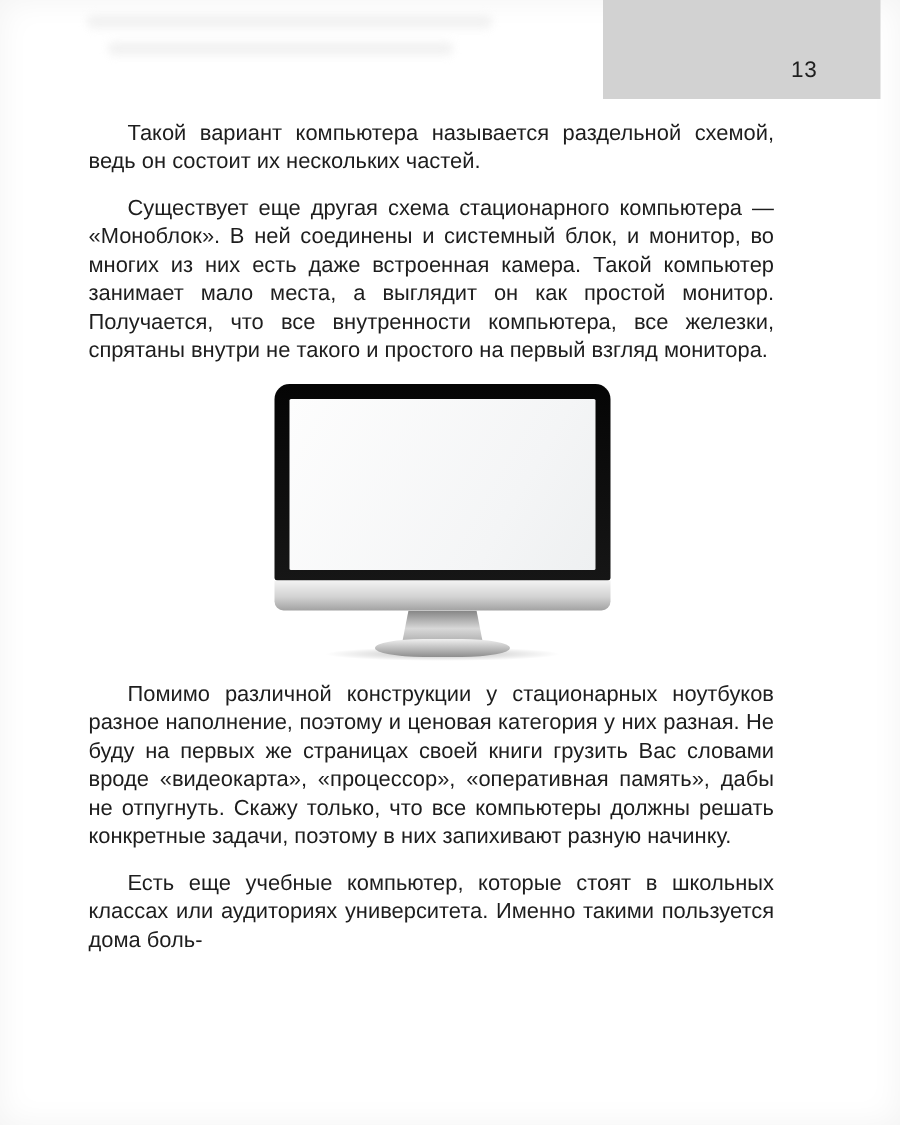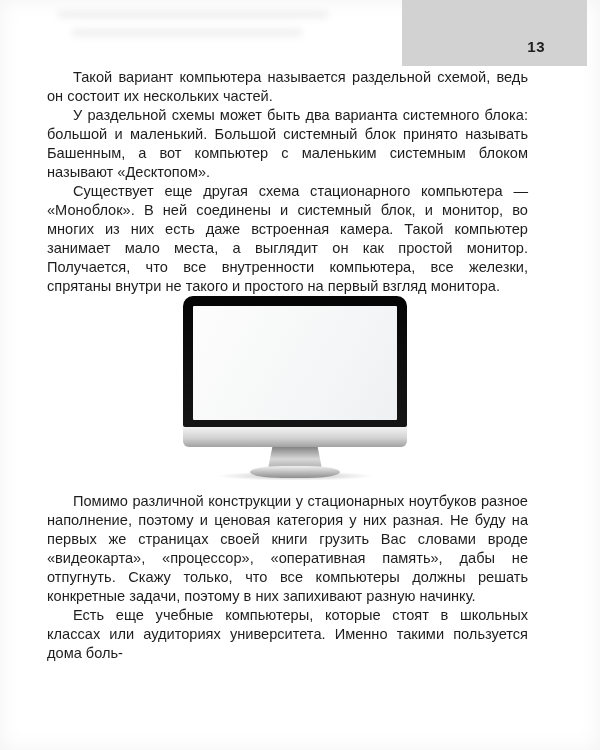--- a/index.html
+++ b/index.html
@@ -24,21 +24,21 @@
     left: 402px;
     width: 185px;
     height: 66px;
     background: #d2d2d2;
   }
   .page-number {
     position: absolute;
     right: 42px;
     bottom: 11px;
     font-size: 15px;
-    font-weight: 700;
+    font-weight: 400;
     color: #1f1f1f;
     letter-spacing: 0.5px;
   }
 
   
   .bleed {
     position: absolute;
     left: 58px;
     top: 8px;
     width: 290px;
@@ -63,21 +63,21 @@
     position: absolute;
     left: 47px;
     top: 68px;
     width: 481px;
     color: #1d1d1d;
     font-size: 14.6px;
     line-height: 19px;
     text-align: justify;
   }
   .text-block p {
-    margin: 0;
+    margin: 12px;
     text-indent: 26px;
   }
 
   
   .monitor-figure {
     position: relative;
     margin: 0 0 10px 0;
     height: 186px;
   }
   .monitor {
@@ -137,36 +137,35 @@
   <div class="header-block">
     <span class="page-number">13</span>
   </div>
 
   <div class="bleed"></div>
 
   <div class="text-block">
 
     <p>Такой вариант компьютера называется раздельной схемой, ведь он состоит их нескольких частей.</p>
 
-    <p>У раздельной схемы может быть два варианта системного блока: большой и маленький. Большой системный блок принято называть Башенным, а вот компьютер с маленьким системным блоком называют «Десктопом».</p>
 
     <p>Существует еще другая схема стационарного компьютера — «Моноблок». В ней соединены и системный блок, и монитор, во многих из них есть даже встроенная камера. Такой компьютер занимает мало места, а выглядит он как простой монитор. Получается, что все внутренности компьютера, все железки, спрятаны внутри не такого и простого на первый взгляд монитора.</p>
 
     <figure class="monitor-figure">
       <div class="monitor">
         <div class="monitor-bezel">
           <div class="monitor-screen"></div>
         </div>
         <div class="monitor-chin"></div>
         <div class="monitor-neck"></div>
         <div class="monitor-base"></div>
         <div class="monitor-shadow"></div>
       </div>
     </figure>
 
     <p>Помимо различной конструкции у стационарных ноутбуков разное наполнение, поэтому и ценовая категория у них разная. Не буду на первых же страницах своей книги грузить Вас словами вроде «видеокарта», «процессор», «оперативная память», дабы не отпугнуть. Скажу только, что все компьютеры должны решать конкретные задачи, поэтому в них запихивают разную начинку.</p>
 
 
-    <p>Есть еще учебные компьютеры, которые стоят в школьных классах или аудиториях университета. Именно такими пользуется дома боль-</p>
+    <p>Есть еще учебные компьютер, которые стоят в школьных классах или аудиториях университета. Именно такими пользуется дома боль-</p>
 
   </div>
 
 </div>
 
 </body></html>

